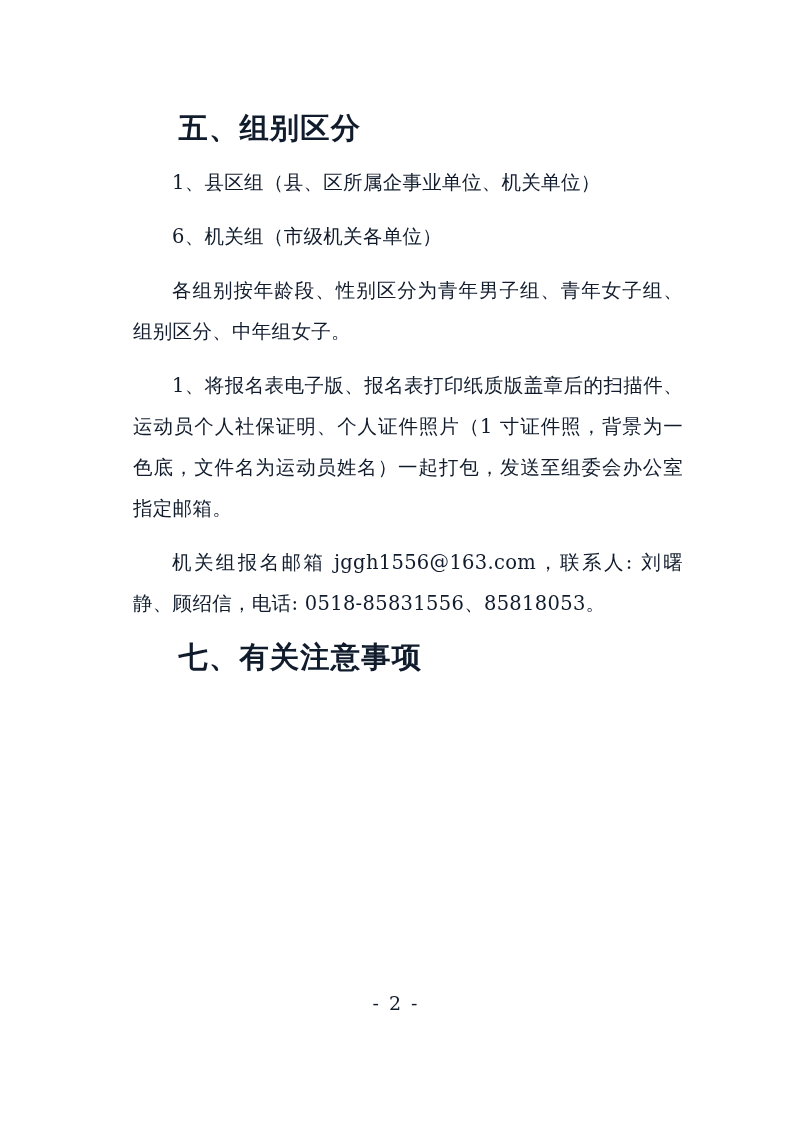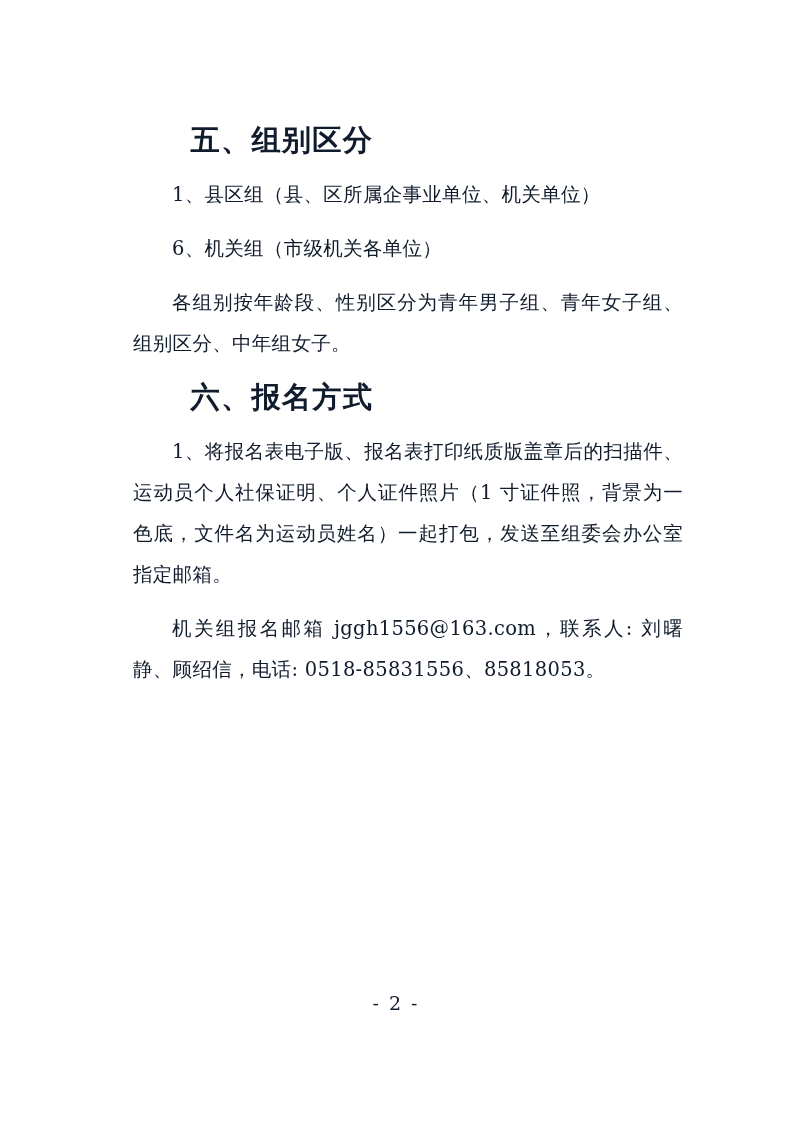--- a/index.html
+++ b/index.html
@@ -24,21 +24,21 @@
   }
   .doc-body {
     font-size: 19.5px;
     line-height: 41px;
     letter-spacing: 0.3px;
     text-align: justify;
     color: #101b2c;
   }
   .heading {
     font-weight: bold;
-    margin: 12px;
+    margin: 0;
     padding: 0;
     text-indent: 2em;
     letter-spacing: 1.2px;
   }
   .para {
     margin: 13px;
     padding: 0;
     text-indent: 2em;
   }
   .page-number {
@@ -60,26 +60,26 @@
 
     <h2 class="heading">五、组别区分</h2>
 
     <p class="para">1、县区组（县、区所属企事业单位、机关单位）</p>
 
 
     <p class="para">6、机关组（市级机关各单位）</p>
 
     <p class="para">各组别按年龄段、性别区分为青年男子组、青年女子组、组别区分、中年组女子。</p>
 
-    <h2 class="heading">六、报名方式</h2>
 
     <p class="para">1、将报名表电子版、报名表打印纸质版盖章后的扫描件、运动员个人社保证明、个人证件照片（1 寸证件照，背景为一色底，文件名为运动员姓名）一起打包，发送至组委会办公室指定邮箱。</p>
 
 
     <p class="para">机关组报名邮箱 jggh1556@163.com，联系人: 刘曙静、顾绍信，电话: 0518-85831556、85818053。</p>
 
 
+    <h2 class="heading">七、有关注意事项</h2>
 
 
   </div>
 
   <div class="page-number">- 2 -</div>
 </div>
 
 </body></html>

